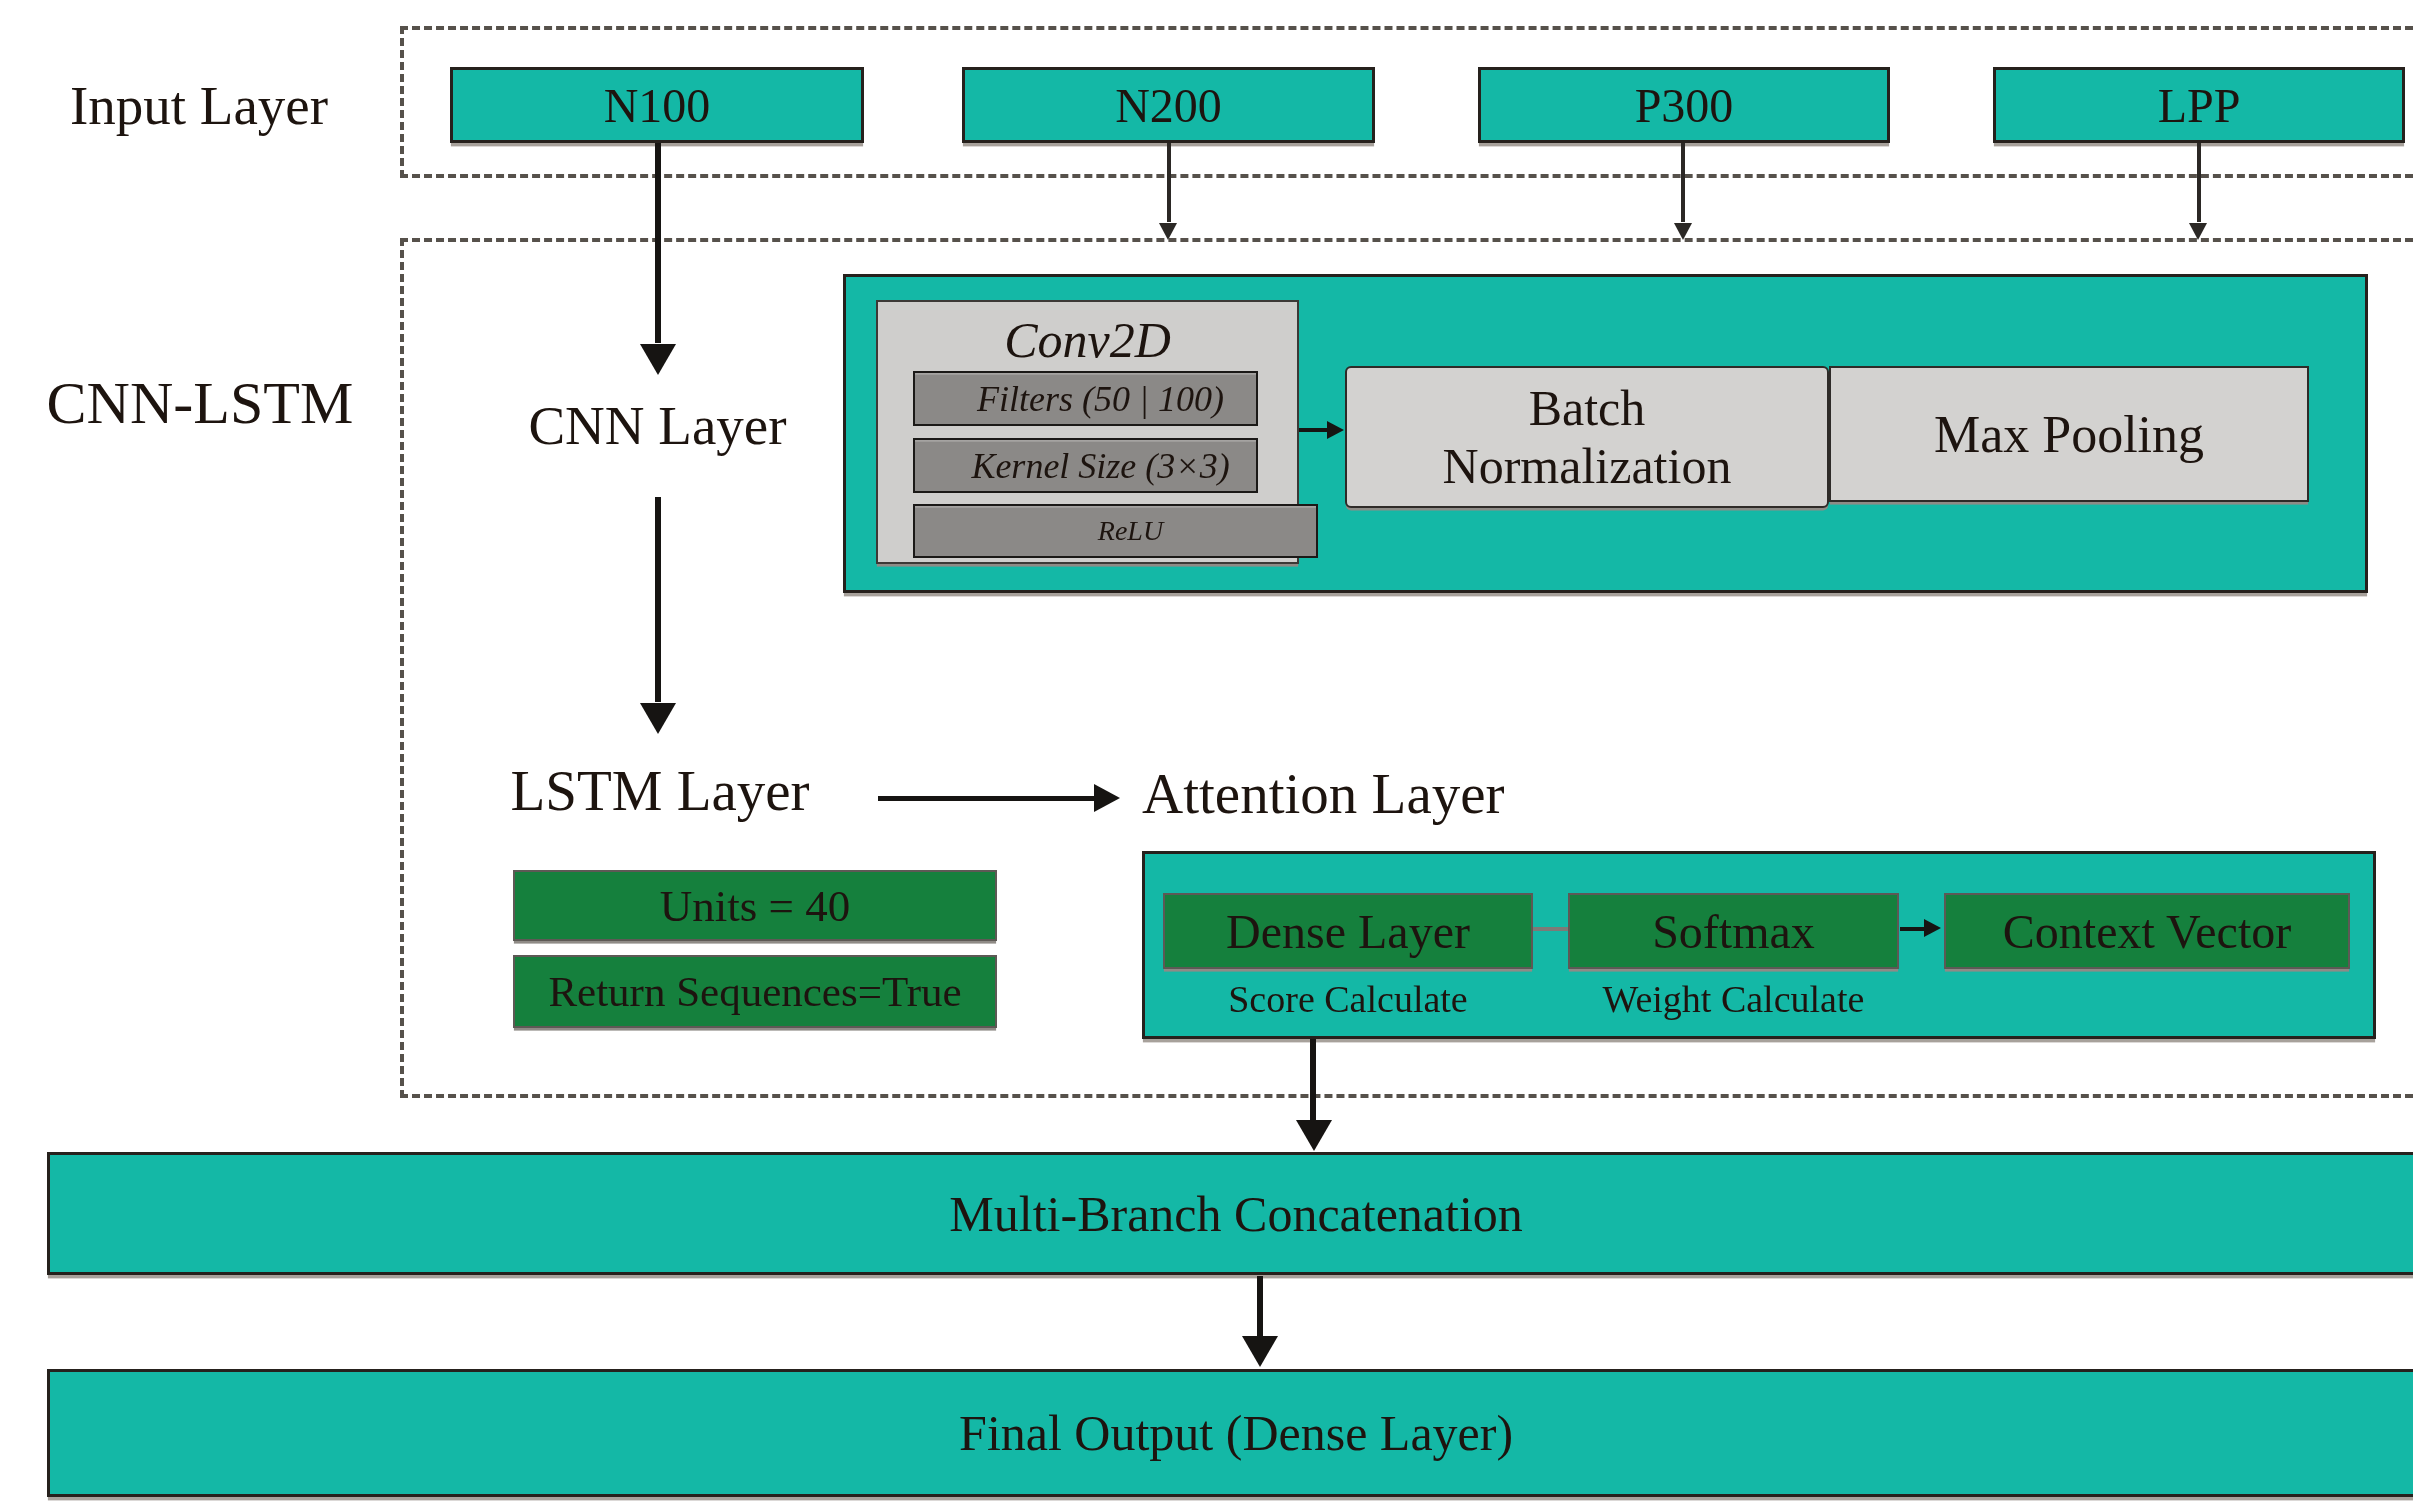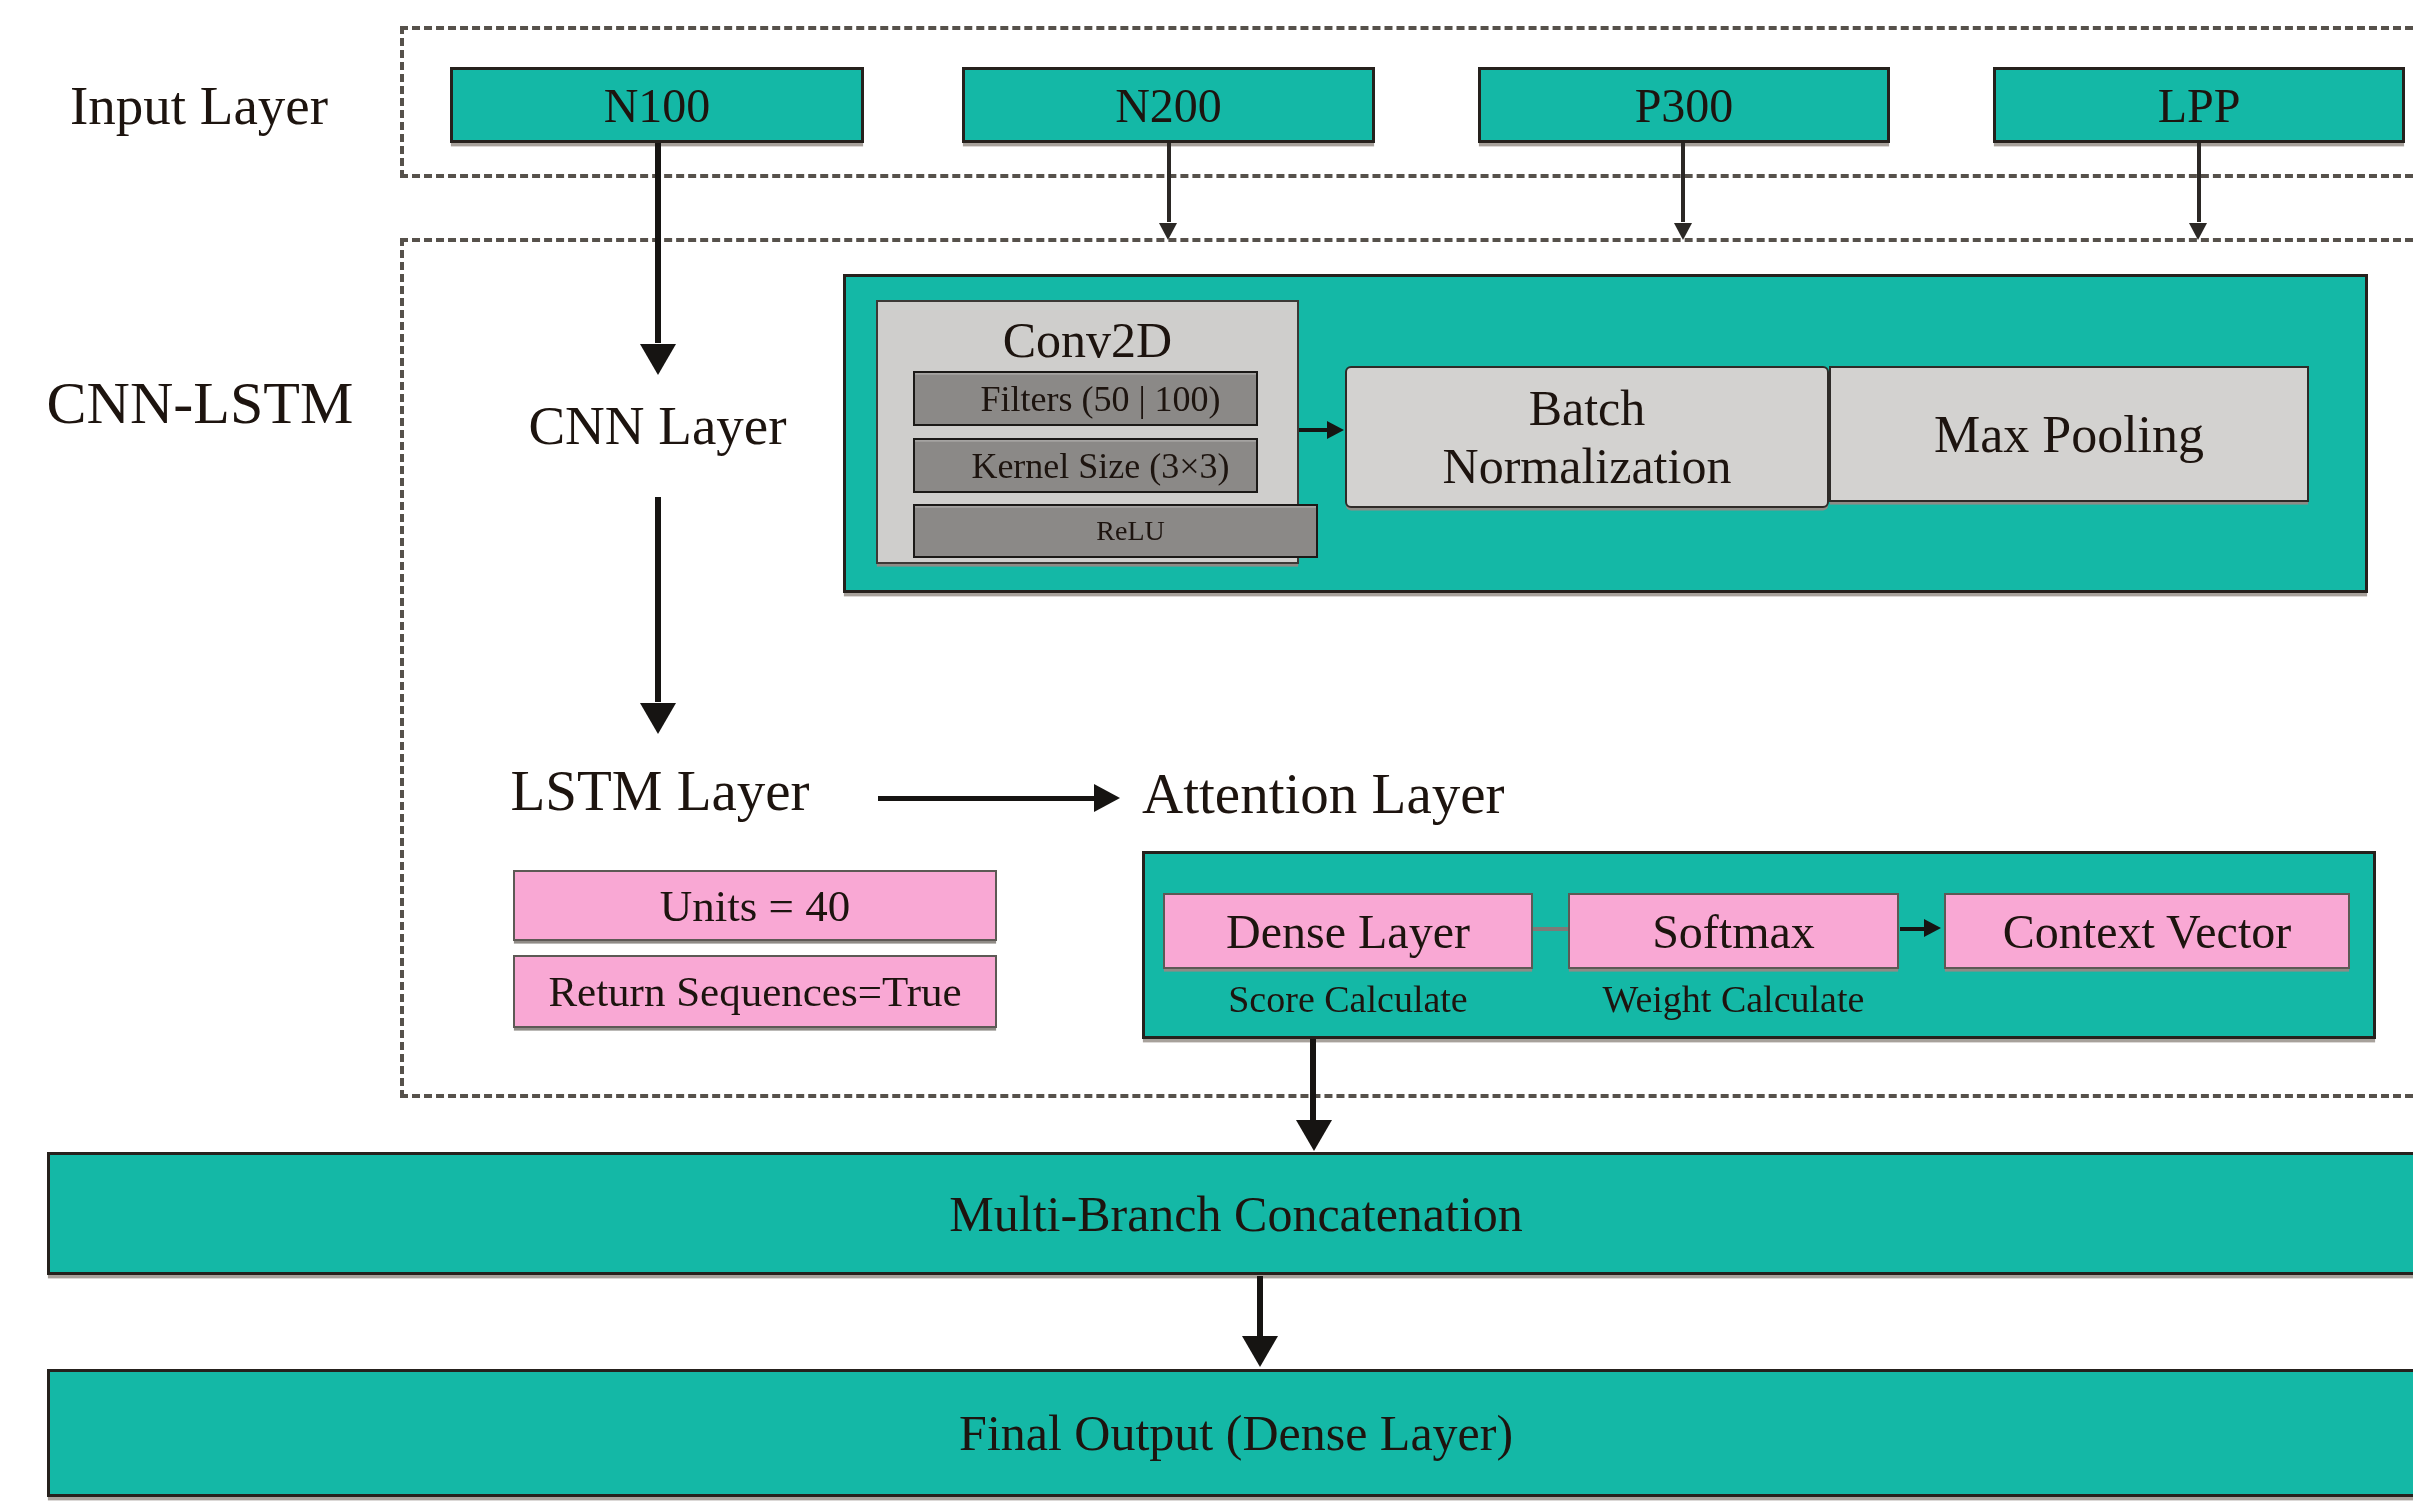--- a/index.html
+++ b/index.html
@@ -7,23 +7,23 @@
   .canvas{
     position:relative;width:2413px;height:1510px;background:#ffffff;
     font-family:"Liberation Serif","DejaVu Serif",serif;color:#1d140f;
     overflow:hidden;
     margin-left:25px;
   }
   .abs{position:absolute;}
   .cc{display:flex;align-items:center;justify-content:center;text-align:center;}
   .dashedbox{border:4.3px dashed #56514b;}
   .whitebox{background:#14b8a6;border:3.5px solid #26211d;box-shadow:0 4.3px 0 -0.9px #a7a19b;}
-  .conv-container{background:#cfcecc;border:2.6px solid #3c3936;box-shadow:0 3.5px 0 -0.9px #8f8b86;}
+  .conv-container{background:#cfcecc;border:2.6px solid #3c3936;box-shadow:0 3.5px 0 -0.9px #8f8b86;font-style:italic;}
   .graybox-light{background:#d3d2d0;border:2.6px solid #2e2b28;box-shadow:0 3.5px 0 -0.9px #8f8b86;}
-  .graybox-mid{background:#f9a8d4;border:2.6px solid #5d5955;box-shadow:0 3.5px 0 -0.9px #8f8b86;text-align:right;}
+  .graybox-mid{background:#15803d;border:2.6px solid #5d5955;box-shadow:0 3.5px 0 -0.9px #8f8b86;text-align:right;}
   .graybox-dark{background:#8b8987;border:2.6px solid #1b1917;box-shadow:inset 0 1.7px 0 #a5a3a1;padding-left:30px;}
   .vline{position:absolute;background:#161412;}
   .hline{position:absolute;background:#161412;}
   .head-down{position:absolute;width:0;height:0;}
   .head-right{position:absolute;width:0;height:0;}
   .big-head-down{border-left:18px solid transparent;border-right:18px solid transparent;border-top:31px solid #161412;}
   .small-head-down{border-left:9.5px solid transparent;border-right:9.5px solid transparent;border-top:17.3px solid #2b2825;}
   .mid-head-right{border-top:14.7px solid transparent;border-bottom:14.7px solid transparent;border-left:26px solid #161412;}
   .small-head-right{border-top:9.5px solid transparent;border-bottom:9.5px solid transparent;border-left:17.3px solid #161412;}
   .wrap-label{display:block;max-width:371px;margin:0 auto;line-height:1.16;}

